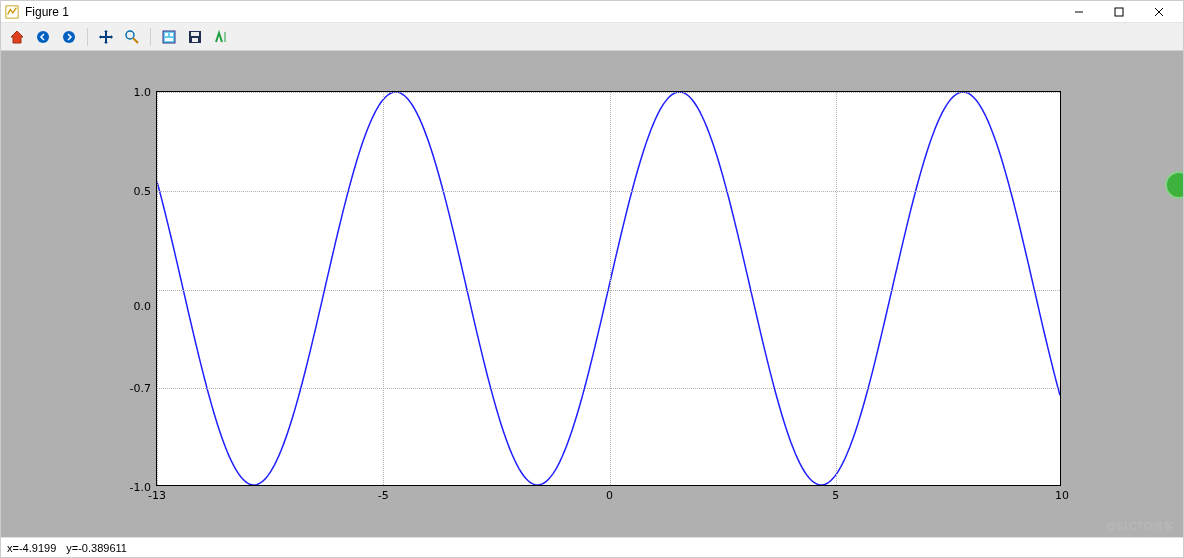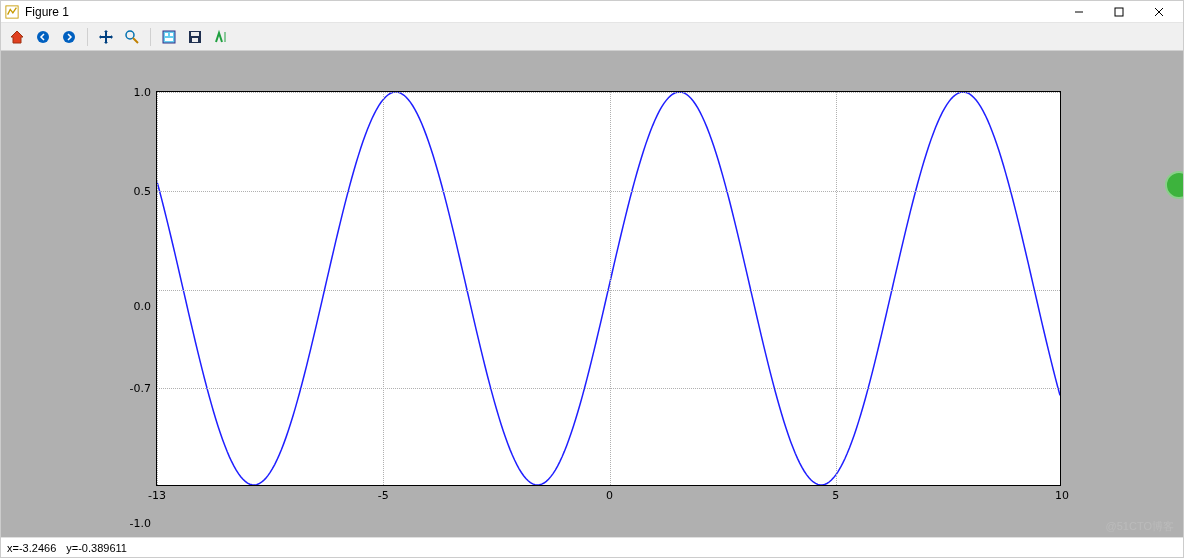--- a/index.html
+++ b/index.html
@@ -111,21 +111,21 @@
         </svg>
     </div>
   </div>
 
   <div class="canvas-area">
     <div class="plot" id="plot" style="left: 155px; top: 40px; width: 905px; height: 395px;">
       <svg class="curve" id="curve-svg" preserveAspectRatio="none" viewBox="0 0 905 395">
           <path d="M0.00 90.06 L2.27 98.49 L4.54 107.18 L6.80 116.09 L9.07 125.21 L11.34 134.51 L13.61 143.97 L15.88 153.56 L18.15 163.27 L20.41 173.05 L22.68 182.90 L24.95 192.79 L27.22 202.69 L29.49 212.58 L31.75 222.42 L34.02 232.21 L36.29 241.91 L38.56 251.49 L40.83 260.94 L43.10 270.24 L45.36 279.34 L47.63 288.25 L49.90 296.92 L52.17 305.35 L54.44 313.50 L56.70 321.37 L58.97 328.92 L61.24 336.14 L63.51 343.01 L65.78 349.52 L68.05 355.65 L70.31 361.38 L72.58 366.69 L74.85 371.59 L77.12 376.04 L79.39 380.05 L81.65 383.59 L83.92 386.67 L86.19 389.28 L88.46 391.40 L90.73 393.04 L92.99 394.18 L95.26 394.84 L97.53 394.99 L99.80 394.65 L102.07 393.81 L104.34 392.49 L106.60 390.67 L108.87 388.36 L111.14 385.58 L113.41 382.32 L115.68 378.60 L117.94 374.43 L120.21 369.81 L122.48 364.75 L124.75 359.28 L127.02 353.40 L129.29 347.13 L131.55 340.48 L133.82 333.48 L136.09 326.13 L138.36 318.46 L140.63 310.49 L142.89 302.23 L145.16 293.71 L147.43 284.94 L149.70 275.96 L151.97 266.78 L154.24 257.43 L156.50 247.92 L158.77 238.29 L161.04 228.56 L163.31 218.75 L165.58 208.88 L167.84 198.99 L170.11 189.09 L172.38 179.22 L174.65 169.39 L176.92 159.63 L179.19 149.96 L181.45 140.42 L183.72 131.02 L185.99 121.78 L188.26 112.74 L190.53 103.91 L192.79 95.31 L195.06 86.97 L197.33 78.91 L199.60 71.14 L201.87 63.70 L204.14 56.59 L206.40 49.83 L208.67 43.44 L210.94 37.45 L213.21 31.85 L215.48 26.67 L217.74 21.92 L220.01 17.61 L222.28 13.75 L224.55 10.35 L226.82 7.43 L229.09 4.98 L231.35 3.01 L233.62 1.53 L235.89 0.55 L238.16 0.06 L240.43 0.07 L242.69 0.57 L244.96 1.56 L247.23 3.05 L249.50 5.03 L251.77 7.49 L254.04 10.43 L256.30 13.84 L258.57 17.71 L260.84 22.03 L263.11 26.79 L265.38 31.98 L267.64 37.59 L269.91 43.59 L272.18 49.99 L274.45 56.75 L276.72 63.87 L278.98 71.33 L281.25 79.10 L283.52 87.17 L285.79 95.52 L288.06 104.12 L290.33 112.95 L292.59 122.00 L294.86 131.24 L297.13 140.65 L299.40 150.20 L301.67 159.86 L303.93 169.62 L306.20 179.46 L308.47 189.33 L310.74 199.23 L313.01 209.12 L315.28 218.99 L317.54 228.80 L319.81 238.53 L322.08 248.16 L324.35 257.66 L326.62 267.01 L328.88 276.18 L331.15 285.16 L333.42 293.92 L335.69 302.43 L337.96 310.68 L340.23 318.65 L342.49 326.31 L344.76 333.65 L347.03 340.65 L349.30 347.29 L351.57 353.55 L353.83 359.42 L356.10 364.88 L358.37 369.92 L360.64 374.53 L362.91 378.70 L365.18 382.41 L367.44 385.65 L369.71 388.42 L371.98 390.72 L374.25 392.52 L376.52 393.84 L378.78 394.66 L381.05 394.99 L383.32 394.83 L385.59 394.16 L387.86 393.01 L390.13 391.36 L392.39 389.22 L394.66 386.61 L396.93 383.51 L399.20 379.95 L401.47 375.94 L403.73 371.47 L406.00 366.57 L408.27 361.24 L410.54 355.50 L412.81 349.37 L415.08 342.85 L417.34 335.97 L419.61 328.74 L421.88 321.18 L424.15 313.31 L426.42 305.15 L428.68 296.71 L430.95 288.03 L433.22 279.12 L435.49 270.01 L437.76 260.72 L440.03 251.26 L442.29 241.67 L444.56 231.97 L446.83 222.18 L449.10 212.34 L451.37 202.45 L453.63 192.55 L455.90 182.66 L458.17 172.82 L460.44 163.03 L462.71 153.33 L464.97 143.74 L467.24 134.28 L469.51 124.99 L471.78 115.88 L474.05 106.97 L476.32 98.29 L478.58 89.85 L480.85 81.69 L483.12 73.82 L485.39 66.26 L487.66 59.03 L489.92 52.15 L492.19 45.63 L494.46 39.50 L496.73 33.76 L499.00 28.43 L501.27 23.53 L503.53 19.06 L505.80 15.05 L508.07 11.49 L510.34 8.39 L512.61 5.78 L514.87 3.64 L517.14 1.99 L519.41 0.84 L521.68 0.17 L523.95 0.01 L526.22 0.34 L528.48 1.16 L530.75 2.48 L533.02 4.28 L535.29 6.58 L537.56 9.35 L539.82 12.59 L542.09 16.30 L544.36 20.47 L546.63 25.08 L548.90 30.12 L551.17 35.58 L553.43 41.45 L555.70 47.71 L557.97 54.35 L560.24 61.35 L562.51 68.69 L564.77 76.35 L567.04 84.32 L569.31 92.57 L571.58 101.08 L573.85 109.84 L576.12 118.82 L578.38 127.99 L580.65 137.34 L582.92 146.84 L585.19 156.47 L587.46 166.20 L589.72 176.01 L591.99 185.88 L594.26 195.77 L596.53 205.67 L598.80 215.54 L601.07 225.38 L603.33 235.14 L605.60 244.80 L607.87 254.35 L610.14 263.76 L612.41 273.00 L614.67 282.05 L616.94 290.88 L619.21 299.48 L621.48 307.83 L623.75 315.90 L626.02 323.67 L628.28 331.13 L630.55 338.25 L632.82 345.01 L635.09 351.41 L637.36 357.41 L639.62 363.02 L641.89 368.21 L644.16 372.97 L646.43 377.29 L648.70 381.16 L650.96 384.57 L653.23 387.51 L655.50 389.97 L657.77 391.95 L660.04 393.44 L662.31 394.43 L664.57 394.93 L666.84 394.94 L669.11 394.45 L671.38 393.47 L673.65 391.99 L675.91 390.02 L678.18 387.57 L680.45 384.65 L682.72 381.25 L684.99 377.39 L687.26 373.08 L689.52 368.33 L691.79 363.15 L694.06 357.55 L696.33 351.56 L698.60 345.17 L700.86 338.41 L703.13 331.30 L705.40 323.86 L707.67 316.09 L709.94 308.03 L712.21 299.69 L714.47 291.09 L716.74 282.26 L719.01 273.22 L721.28 263.98 L723.55 254.58 L725.81 245.04 L728.08 235.37 L730.35 225.61 L732.62 215.78 L734.89 205.91 L737.16 196.01 L739.42 186.12 L741.69 176.25 L743.96 166.44 L746.23 156.71 L748.50 147.08 L750.76 137.57 L753.03 128.22 L755.30 119.04 L757.57 110.06 L759.84 101.29 L762.11 92.77 L764.37 84.51 L766.64 76.54 L768.91 68.87 L771.18 61.52 L773.45 54.52 L775.71 47.87 L777.98 41.60 L780.25 35.72 L782.52 30.25 L784.79 25.19 L787.06 20.57 L789.32 16.40 L791.59 12.68 L793.86 9.42 L796.13 6.64 L798.40 4.33 L800.66 2.51 L802.93 1.19 L805.20 0.35 L807.47 0.01 L809.74 0.16 L812.01 0.82 L814.27 1.96 L816.54 3.60 L818.81 5.72 L821.08 8.33 L823.35 11.41 L825.61 14.95 L827.88 18.96 L830.15 23.41 L832.42 28.31 L834.69 33.62 L836.95 39.35 L839.22 45.48 L841.49 51.99 L843.76 58.86 L846.03 66.08 L848.30 73.63 L850.56 81.50 L852.83 89.65 L855.10 98.08 L857.37 106.75 L859.64 115.66 L861.90 124.76 L864.17 134.06 L866.44 143.51 L868.71 153.09 L870.98 162.79 L873.25 172.58 L875.51 182.42 L877.78 192.31 L880.05 202.21 L882.32 212.10 L884.59 221.95 L886.85 231.73 L889.12 241.44 L891.39 251.03 L893.66 260.49 L895.93 269.79 L898.20 278.91 L900.46 287.82 L902.73 296.51 L905.00 304.94 " fill="none" stroke="#1f1fff" stroke-width="1.5"></path>
         </svg>
     <div class="gridline h" style="top: 395px;"></div>
-        <div class="tick-label y-tick-label" style="top: 395px; margin-top: 36px;">-1.0</div>
+        <div class="tick-label y-tick-label" style="top: 395px;">-1.0</div>
         <div class="gridline h" style="top: 296.25px;"></div>
         <div class="tick-label y-tick-label" style="top: 296.25px;">-0.7</div>
         <div class="gridline h" style="top: 197.5px;"></div>
         <div class="tick-label y-tick-label" style="top: 197.5px; margin-top: 16px;">0.0</div>
         <div class="gridline h" style="top: 98.75px;"></div>
         <div class="tick-label y-tick-label" style="top: 98.75px;">0.5</div>
         <div class="gridline h" style="top: 0px;"></div>
         <div class="tick-label y-tick-label" style="top: 0px;">1.0</div>
         <div class="gridline v" style="left: 0px;"></div>
         <div class="tick-label x-tick-label" style="left: 0px;">-13</div>
@@ -135,19 +135,19 @@
         <div class="tick-label x-tick-label" style="left: 452.5px;">0</div>
         <div class="gridline v" style="left: 678.75px;"></div>
         <div class="tick-label x-tick-label" style="left: 678.75px;">5</div>
         <div class="gridline v" style="left: 905px;"></div>
         <div class="tick-label x-tick-label" style="left: 905px;">10</div>
       </div>
     <div class="badge"></div>
   </div>
 
   <div class="statusbar">
-    <span><span>x=</span><span>-3.2466</span></span>
+    <span><span>x=</span><span>-4.9199</span></span>
     <span><span>y=</span><span>-0.389611</span></span>
   </div>
 
 </div>
 
 <div class="watermark">@51CTO博客</div>
 
 </body></html>

